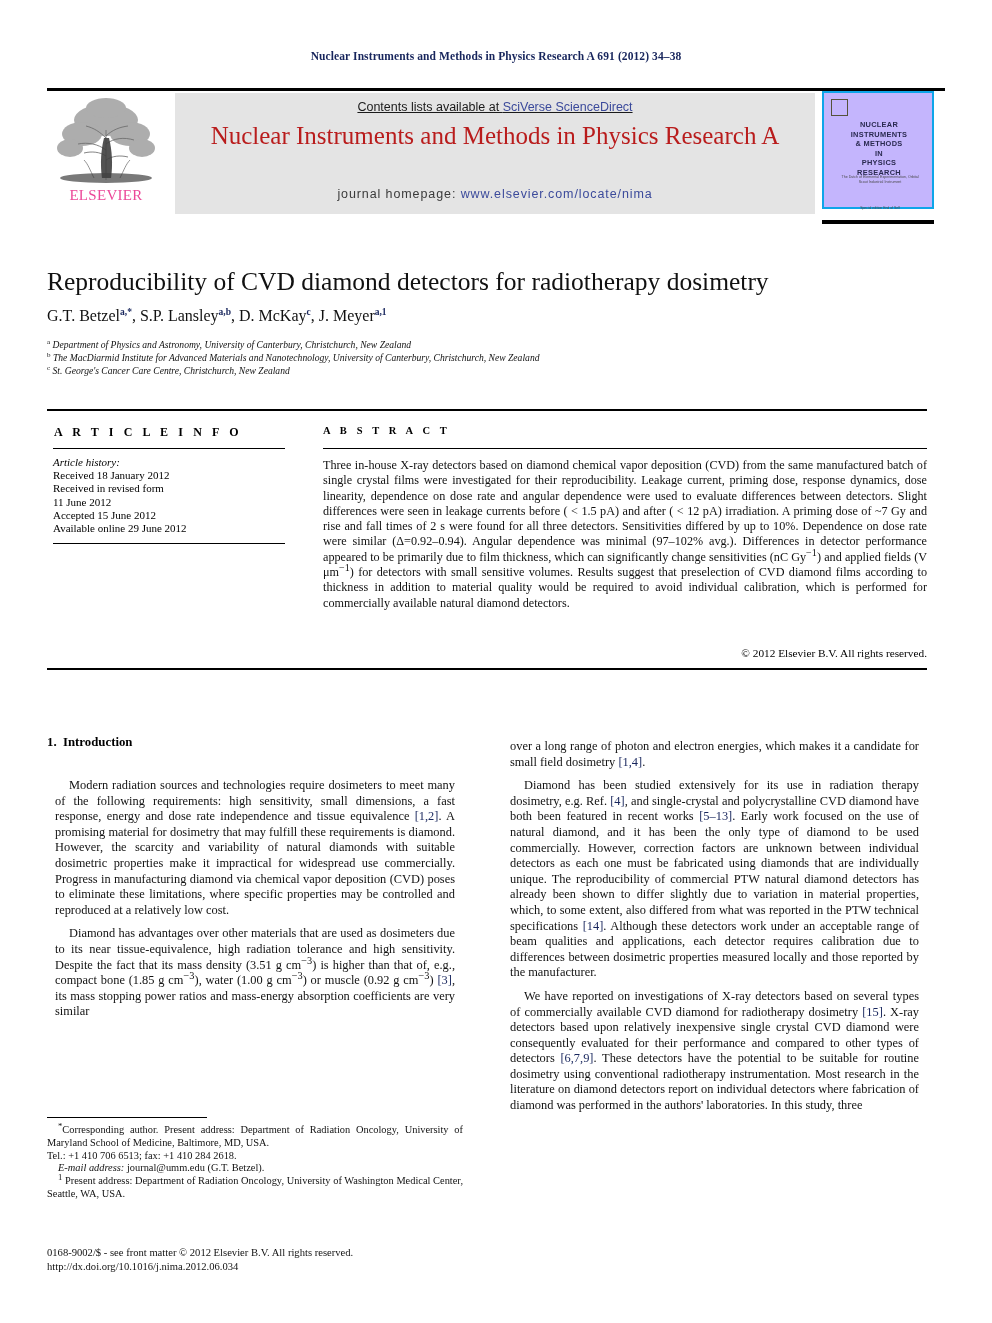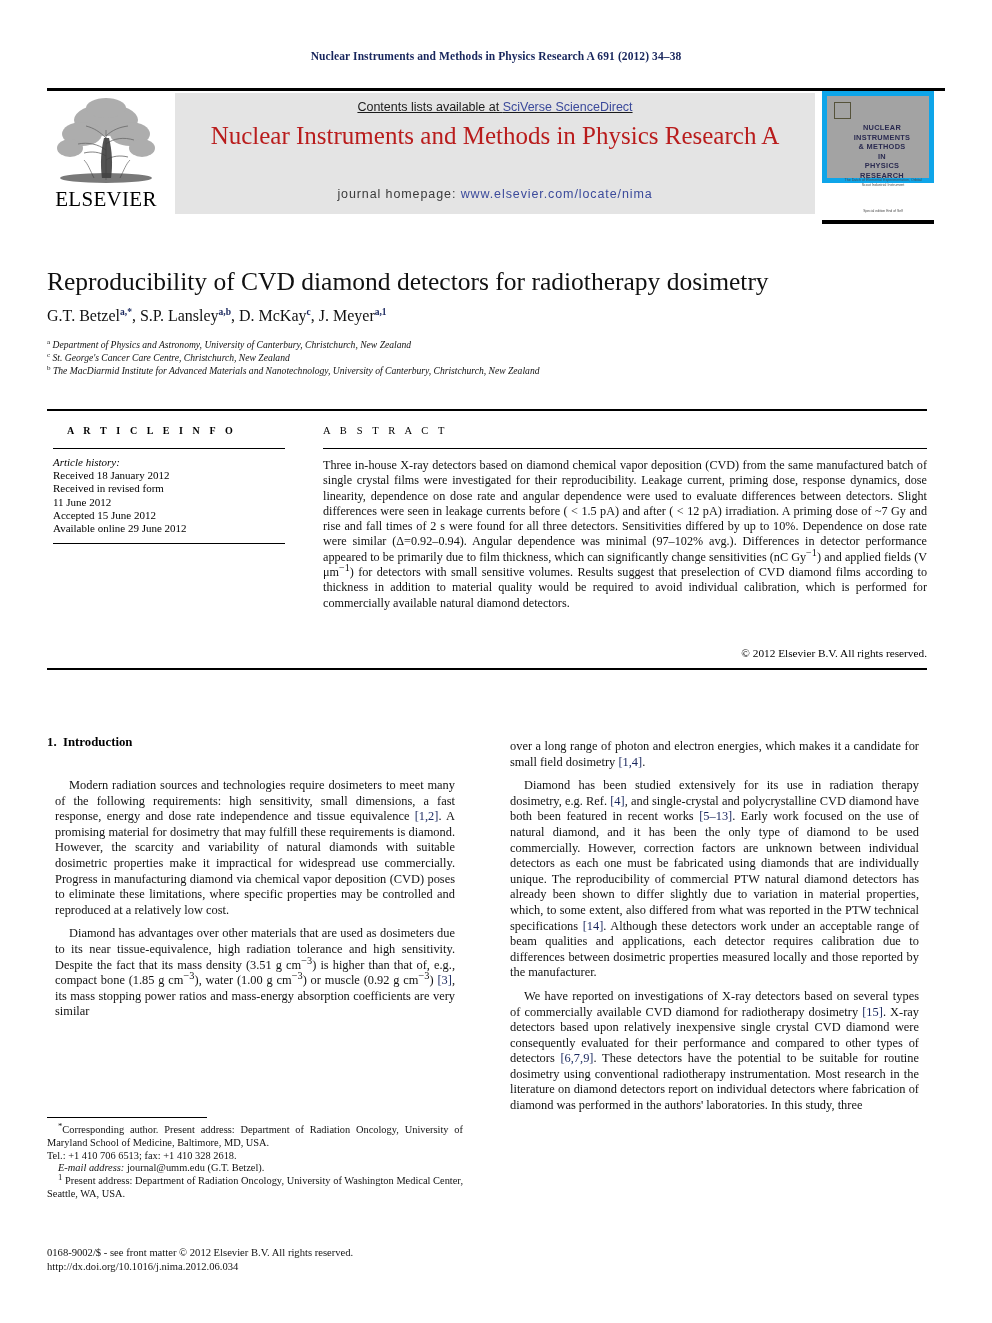--- a/index.html
+++ b/index.html
@@ -60,23 +60,23 @@
     width: 104px;
     height: 92px;
     overflow: hidden;
   }
   .elsevier-word {
     position: absolute;
     left: 0; top: 93px;
     width: 112px;
     text-align: center;
     font-family: "Liberation Serif", serif;
-    font-size: 21px;
+    font-size: 15px;
     letter-spacing: 0.3px;
-    color: #000000;
+    color: #ec4899;
     font-weight: 400;
   }
 
   .grayband {
     position: absolute;
     left: 128px; top: 5px;
     width: 640px;
     height: 121px;
     background: #e4e4e4;
   }
@@ -114,23 +114,23 @@
     color: #3a3a3a;
   }
   .homepage-line .url {
     color: #3b4a9b;
   }
 
   .cover-thumb {
     position: absolute;
     left: 775px; top: 3px;
     width: 112px;
-    height: 92px;
-    background: #a3a3a3;
-    border: 5px solid #0ea5e9;
+    height: 118px;
+    background: #c4b5fd;
+    border: 2px solid #0ea5e9;
     box-sizing: border-box;
   }
   .cover-grid {
     position: absolute;
     left: 7px; top: 6px;
     width: 17px; height: 17px;
     border: 1px solid #55523a;
     box-sizing: border-box;
     background:
       linear-gradient(to right, transparent 32%, #55523a 32%, #55523a 36%, transparent 36%, transparent 64%, #55523a 64%, #55523a 68%, transparent 68%),
@@ -218,32 +218,32 @@
   
   .band-rule-top {
     position: absolute;
     left: 47px; top: 409px;
     width: 880px;
     height: 1.5px;
     background: #000;
   }
   .info-head {
     position: absolute;
-    left: 67px; top: 425px;
-    font-family: "Liberation Serif", serif;
-    font-size: 10px;
+    left: 54px; top: 425px;
+    font-family: "Liberation Serif", serif;
+    font-size: 12px;
     font-weight: bold;
     letter-spacing: 3.6px;
   }
   .abs-head {
     position: absolute;
     left: 323px; top: 425px;
     font-family: "Liberation Serif", serif;
     font-size: 10.5px;
-    font-weight: normal;
+    font-weight: bold;
     letter-spacing: 3.6px;
   }
   .info-rule-1 {
     position: absolute;
     left: 53px; top: 448px;
     width: 232px; height: 1px; background: #000;
   }
   .abs-rule-1 {
     position: absolute;
     left: 323px; top: 448px;
@@ -435,22 +435,22 @@
       <div class="cover-sub">The Dutch of Elemental Experimentation, Orbital Scout Industrial Instrument</div>
       <div class="cover-foot">Special edition End of Self</div>
     </div>
     <div class="cover-underline"></div>
   </div>
 
   <div class="art-title">Reproducibility of CVD diamond detectors for radiotherapy dosimetry</div>
   <div class="authors"><span>G.T. Betzel<sup>a,*</sup></span>, <span>S.P. Lansley<sup>a,b</sup></span>, <span>D. McKay<sup>c</sup></span>, <span>J. Meyer<sup>a,1</sup></span></div>
   <div class="affils">
       <div><sup>a</sup> Department of Physics and Astronomy, University of Canterbury, Christchurch, New Zealand</div>
+      <div><sup>b</sup> The MacDiarmid Institute for Advanced Materials and Nanotechnology, University of Canterbury, Christchurch, New Zealand</div>
       <div><sup>c</sup> St. George's Cancer Care Centre, Christchurch, New Zealand</div>
-      <div><sup>b</sup> The MacDiarmid Institute for Advanced Materials and Nanotechnology, University of Canterbury, Christchurch, New Zealand</div>
     </div>
 
   <div class="band-rule-top"></div>
   <div class="info-head">A R T I C L E   I N F O</div>
   <div class="abs-head">A B S T R A C T</div>
   <div class="info-rule-1"></div>
   <div class="abs-rule-1"></div>
 
   <div class="history">
     <div class="lbl">Article history:</div>
@@ -477,21 +477,21 @@
     </div>
   <div class="col-right">
       <p class="noind">over a long range of photon and electron energies, which makes it a candidate for small field dosimetry <span class="ref">[1,4]</span>.</p>
       <p class="">Diamond has been studied extensively for its use in radiation therapy dosimetry, e.g. Ref. <span class="ref">[4]</span>, and single-crystal and polycrystalline CVD diamond have both been featured in recent works <span class="ref">[5–13]</span>. Early work focused on the use of natural diamond, and it has been the only type of diamond to be used commercially. However, correction factors are unknown between individual detectors as each one must be fabricated using diamonds that are individually unique. The reproducibility of commercial PTW natural diamond detectors has already been shown to differ slightly due to variation in material properties, which, to some extent, also differed from what was reported in the PTW technical specifications <span class="ref">[14]</span>. Although these detectors work under an acceptable range of beam qualities and applications, each detector requires calibration due to differences between dosimetric properties measured locally and those reported by the manufacturer.</p>
       <p class="">We have reported on investigations of X-ray detectors based on several types of commercially available CVD diamond for radiotherapy dosimetry <span class="ref">[15]</span>. X-ray detectors based upon relatively inexpensive single crystal CVD diamond were consequently evaluated for their performance and compared to other types of detectors <span class="ref">[6,7,9]</span>. These detectors have the potential to be suitable for routine dosimetry using conventional radiotherapy instrumentation. Most research in the literature on diamond detectors report on individual detectors where fabrication of diamond was performed in the authors' laboratories. In this study, three</p>
     </div>
 
   <div class="fn-rule"></div>
   <div class="footnotes">
     <p class="ind"><sup>*</sup><span>Corresponding author. Present address: Department of Radiation Oncology, University of Maryland School of Medicine, Baltimore, MD, USA.</span></p>
-    <p>Tel.: +1 410 706 6513; fax: +1 410 328 2618.</p>
+    <p>Tel.: +1 410 706 6513; fax: +1 410 284 2618.</p>
     <p class="ind"><span class="em">E-mail address:</span> <span>journal@umm.edu (G.T. Betzel).</span></p>
     <p class="ind"><sup>1</sup> <span>Present address: Department of Radiation Oncology, University of Washington Medical Center, Seattle, WA, USA.</span></p>
   </div>
 
   <div class="imprint">
     <div>0168-9002/$ - see front matter © 2012 Elsevier B.V. All rights reserved.</div>
     <div>http://dx.doi.org/10.1016/j.nima.2012.06.034</div>
   </div>
 
 </div>

